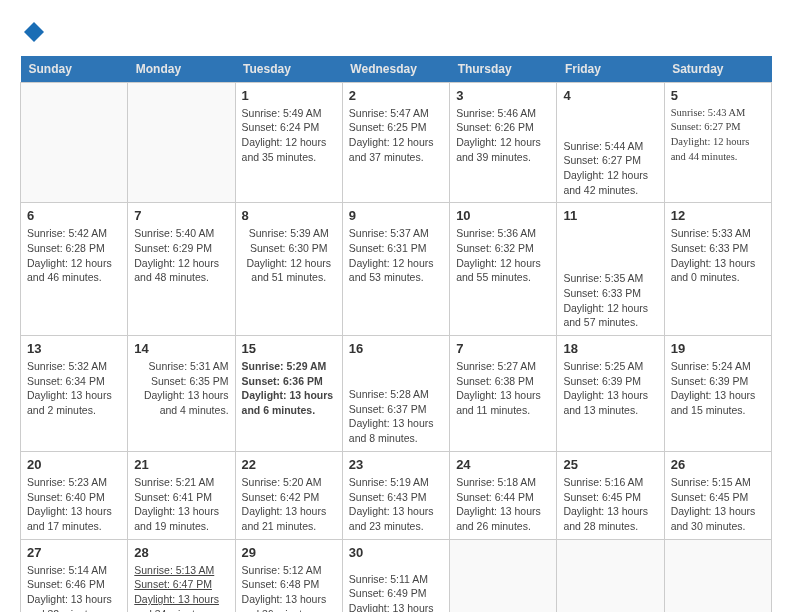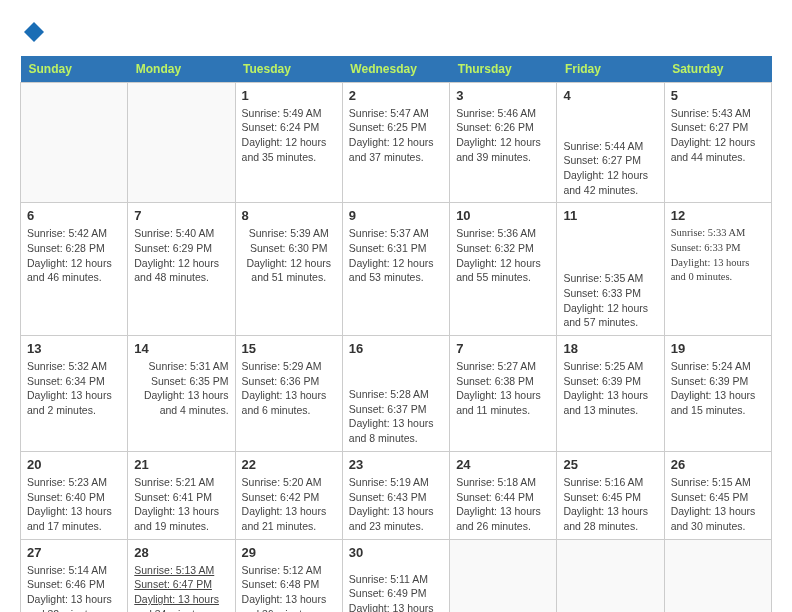--- a/index.html
+++ b/index.html
@@ -44,21 +44,21 @@
       font-size: 14px;
       color: #555;
     }
     .calendar {
       width: 100%;
       border-collapse: collapse;
       font-size: 11px;
     }
     .calendar th {
       background-color: #2e75b6;
-      color: #bef264;
+      color: #e5e5e5;
       text-align: left;
       padding: 6px 8px;
       font-size: 12px;
       font-weight: bold;
       margin-left: 31px;
     }
     .calendar td {
       border: 1px solid #ccc;
       vertical-align: top;
       padding: 5px 6px;
@@ -138,21 +138,21 @@
 Daylight: 12 hours and 39 minutes.</div>
         </td>
         <td>
           <span class="day-number">4</span>
           <div class="day-info" style="white-space: pre-line; margin-top: 36px;">Sunrise: 5:44 AM
 Sunset: 6:27 PM
 Daylight: 12 hours and 42 minutes.</div>
         </td>
         <td>
           <span class="day-number">5</span>
-          <div class="day-info" style="white-space: pre-line;">Sunrise: 5:43 AM
+          <div class="day-info" style="white-space: pre-line; font-family: Liberation Serif, serif;">Sunrise: 5:43 AM
 Sunset: 6:27 PM
 Daylight: 12 hours and 44 minutes.</div>
         </td>
       </tr>
       <tr>
         <td>
           <span class="day-number">6</span>
           <div class="day-info" style="white-space: pre-line;">Sunrise: 5:42 AM
 Sunset: 6:28 PM
 Daylight: 12 hours and 46 minutes.</div>
@@ -182,41 +182,41 @@
 Daylight: 12 hours and 55 minutes.</div>
         </td>
         <td>
           <span class="day-number">11</span>
           <div class="day-info" style="white-space: pre-line; margin-top: 48px;">Sunrise: 5:35 AM
 Sunset: 6:33 PM
 Daylight: 12 hours and 57 minutes.</div>
         </td>
         <td>
           <span class="day-number">12</span>
-          <div class="day-info" style="white-space: pre-line; font-family: Liberation Serif, serif;">Sunrise: 5:33 AM
+          <div class="day-info" style="white-space: pre-line;">Sunrise: 5:33 AM
 Sunset: 6:33 PM
 Daylight: 13 hours and 0 minutes.</div>
         </td>
       </tr>
       <tr>
         <td>
           <span class="day-number">13</span>
           <div class="day-info" style="white-space: pre-line;">Sunrise: 5:32 AM
 Sunset: 6:34 PM
 Daylight: 13 hours and 2 minutes.</div>
         </td>
         <td>
           <span class="day-number">14</span>
           <div class="day-info" style="white-space: pre-line; text-align: right;">Sunrise: 5:31 AM
 Sunset: 6:35 PM
 Daylight: 13 hours and 4 minutes.</div>
         </td>
         <td>
           <span class="day-number">15</span>
-          <div class="day-info" style="white-space: pre-line;">Sunrise: 5:29 AM
+          <div class="day-info" style="white-space: pre-line; font-weight: bold;">Sunrise: 5:29 AM
 Sunset: 6:36 PM
 Daylight: 13 hours and 6 minutes.</div>
         </td>
         <td>
           <span class="day-number">16</span>
           <div class="day-info" style="white-space: pre-line; margin-top: 31px;">Sunrise: 5:28 AM
 Sunset: 6:37 PM
 Daylight: 13 hours and 8 minutes.</div>
         </td>
         <td>

